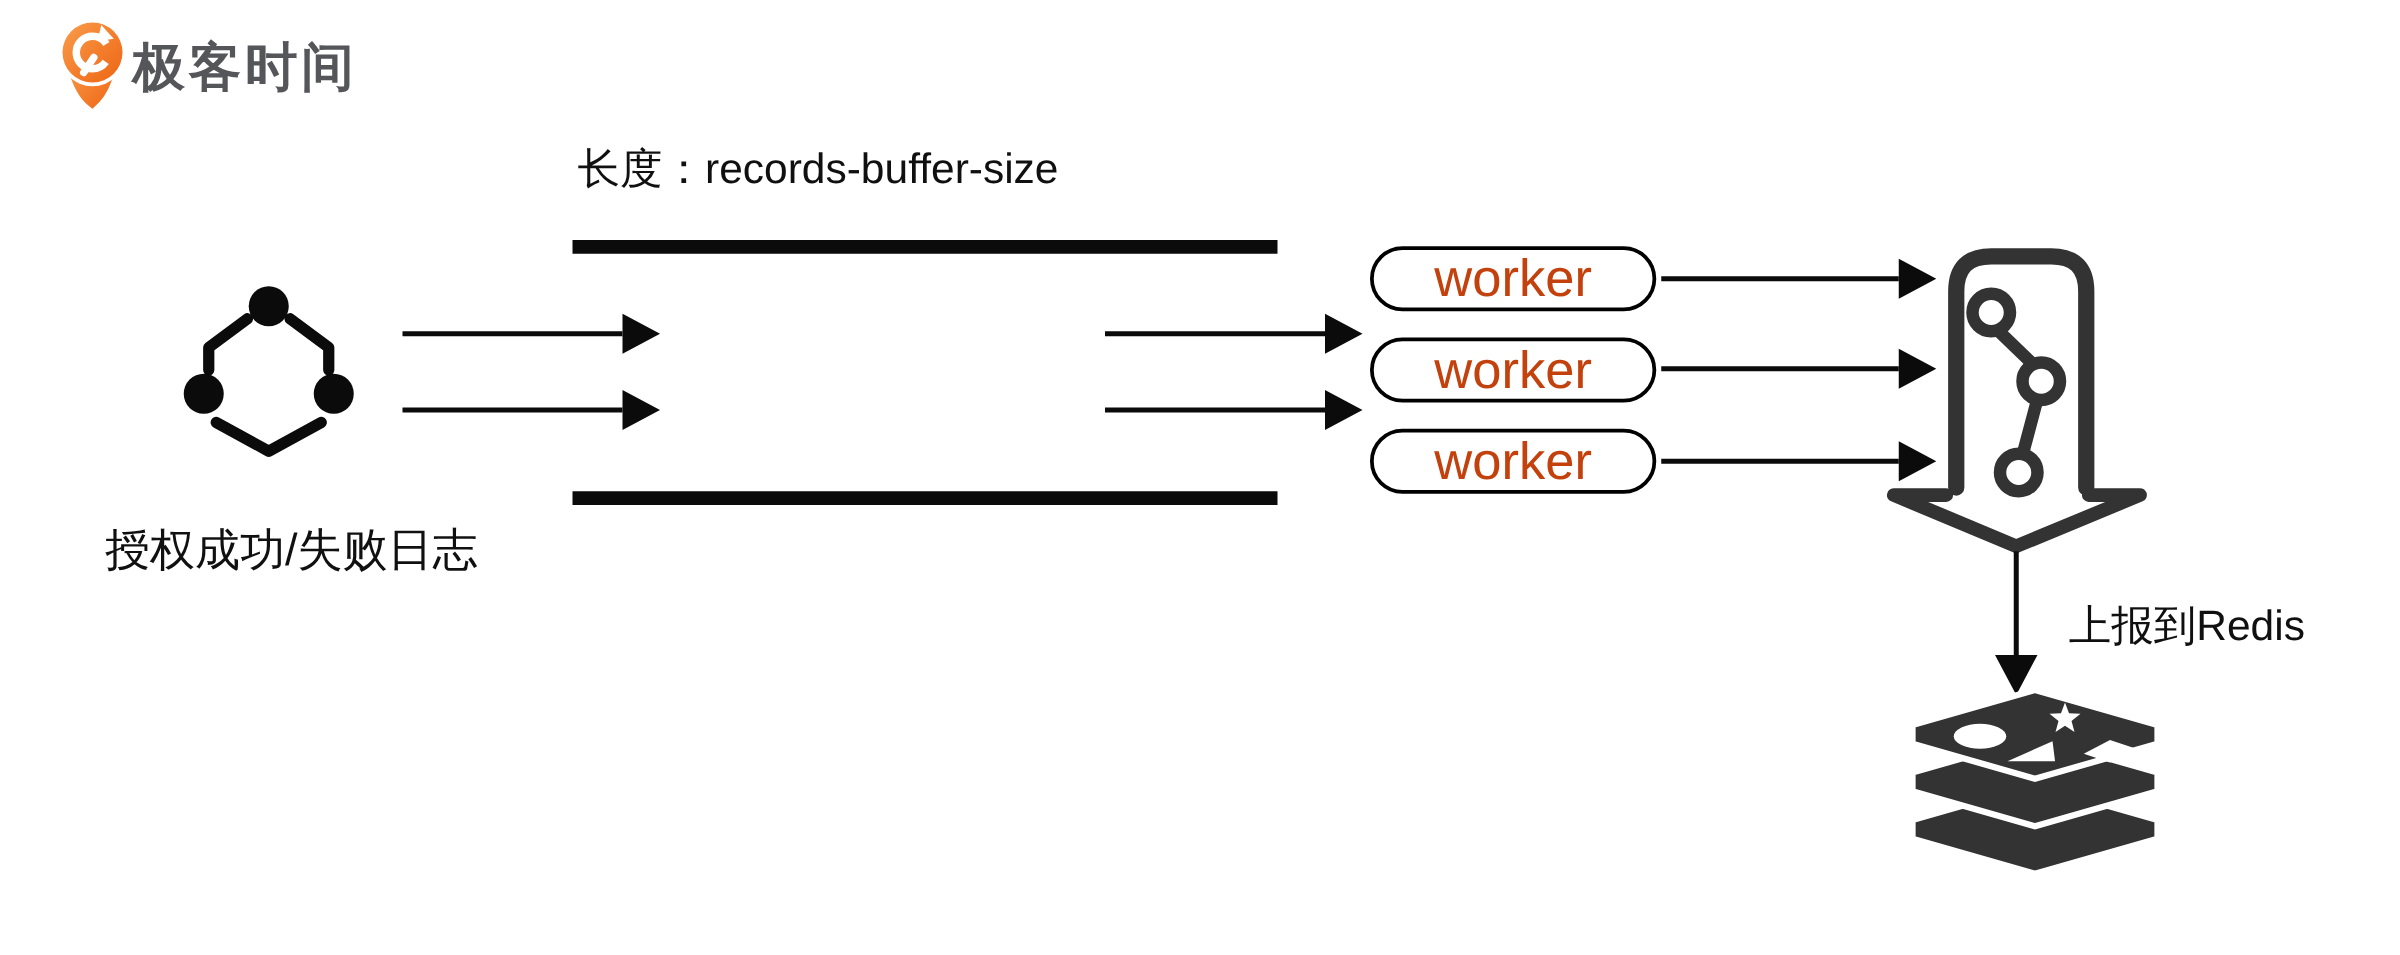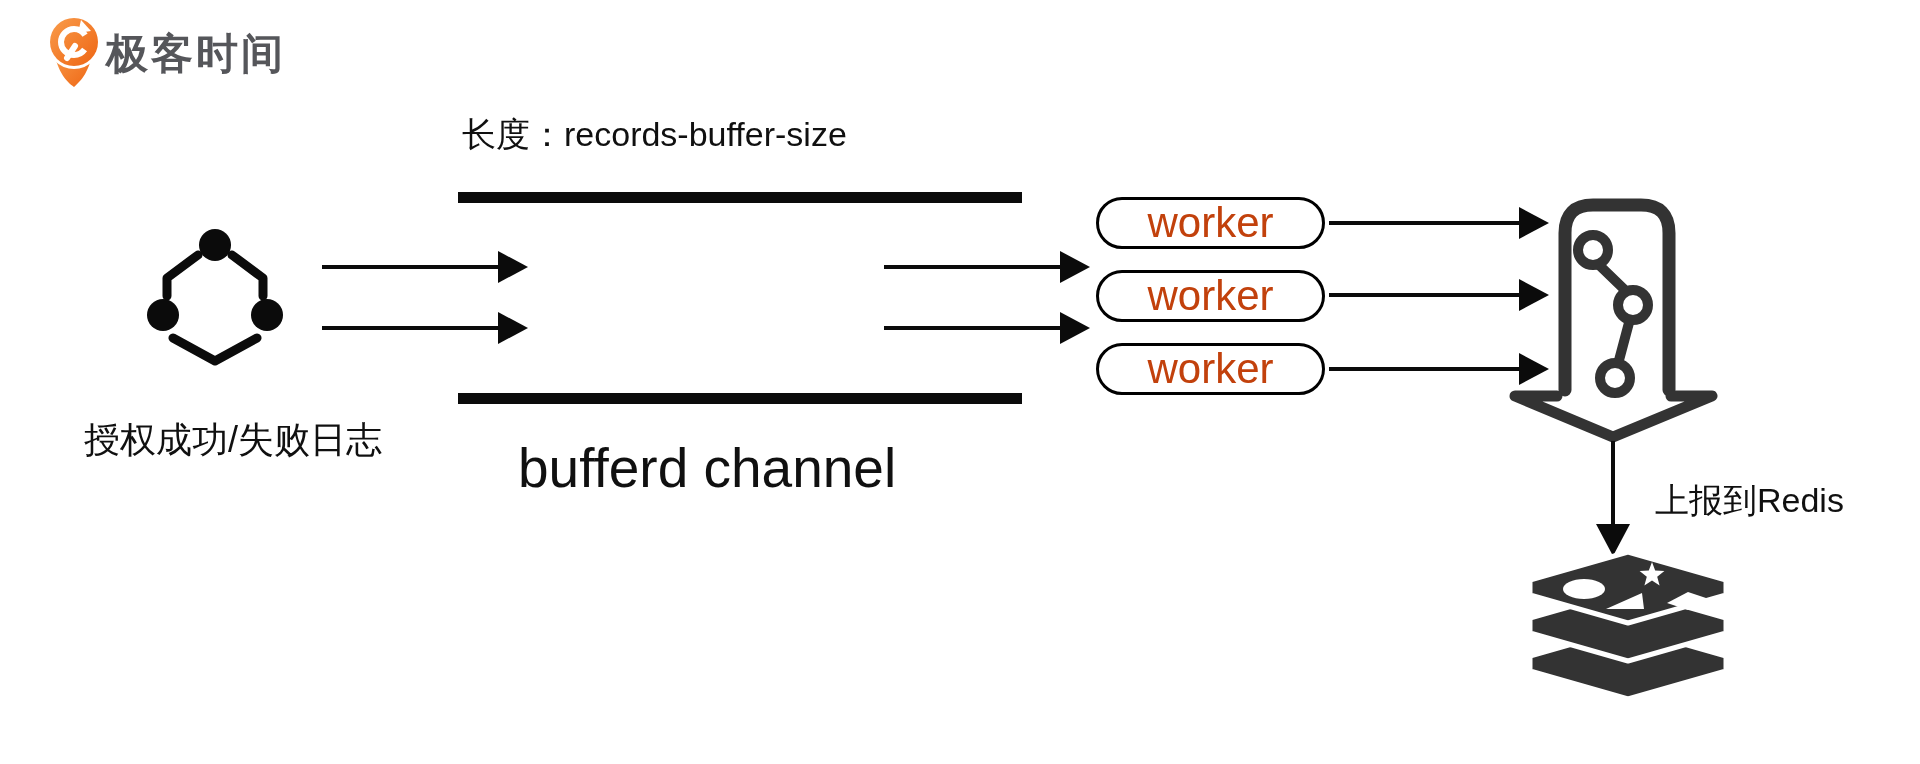--- a/index.html
+++ b/index.html
@@ -91,21 +91,20 @@
       <circle cx="127" cy="93" r="16"></circle>
     </g>
   </svg>
   <div class="abs lbl lbl-source">授权成功/失败日志</div>
 
   <div class="abs harrow ain" style="top:265px;"></div>
   <div class="abs harrow ain" style="top:326px;"></div>
 
   <div class="abs bar bar-top"></div>
   <div class="abs bar bar-bottom"></div>
-  <div class="abs lbl lbl-channel">bufferd channel</div>
 
   <div class="abs harrow aout" style="top:265px;"></div>
   <div class="abs harrow aout" style="top:326px;"></div>
 
   <div class="abs worker w1">
     <span>worker</span>
   </div>
   <div class="abs worker w2">
     <span>worker</span>
   </div>

